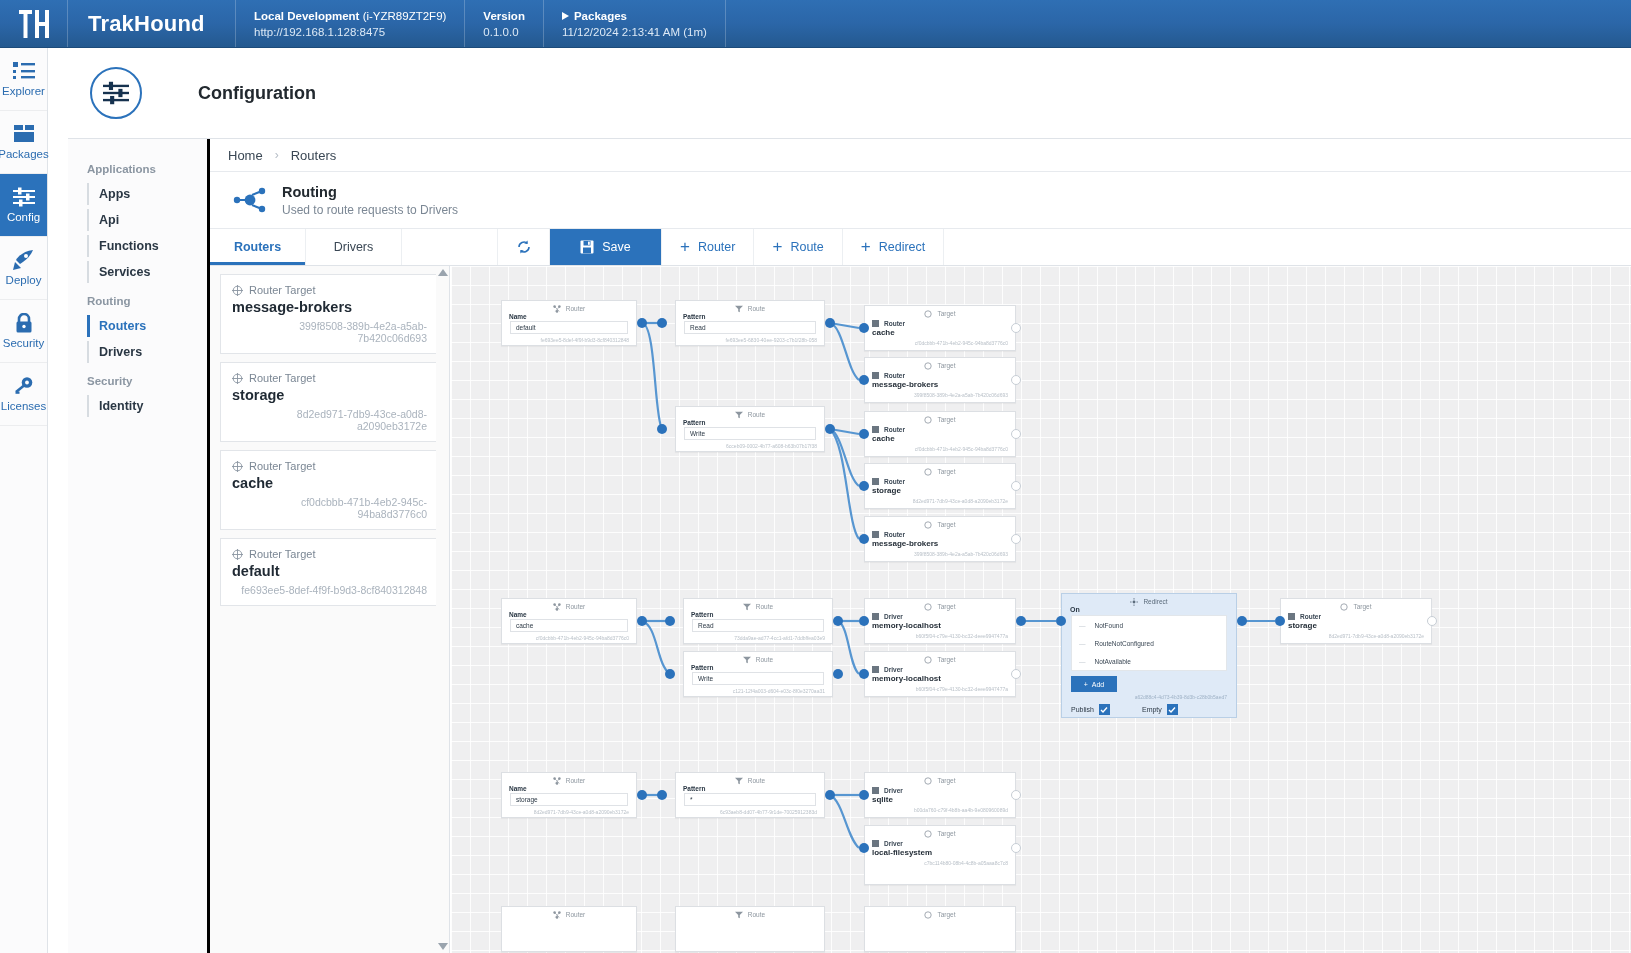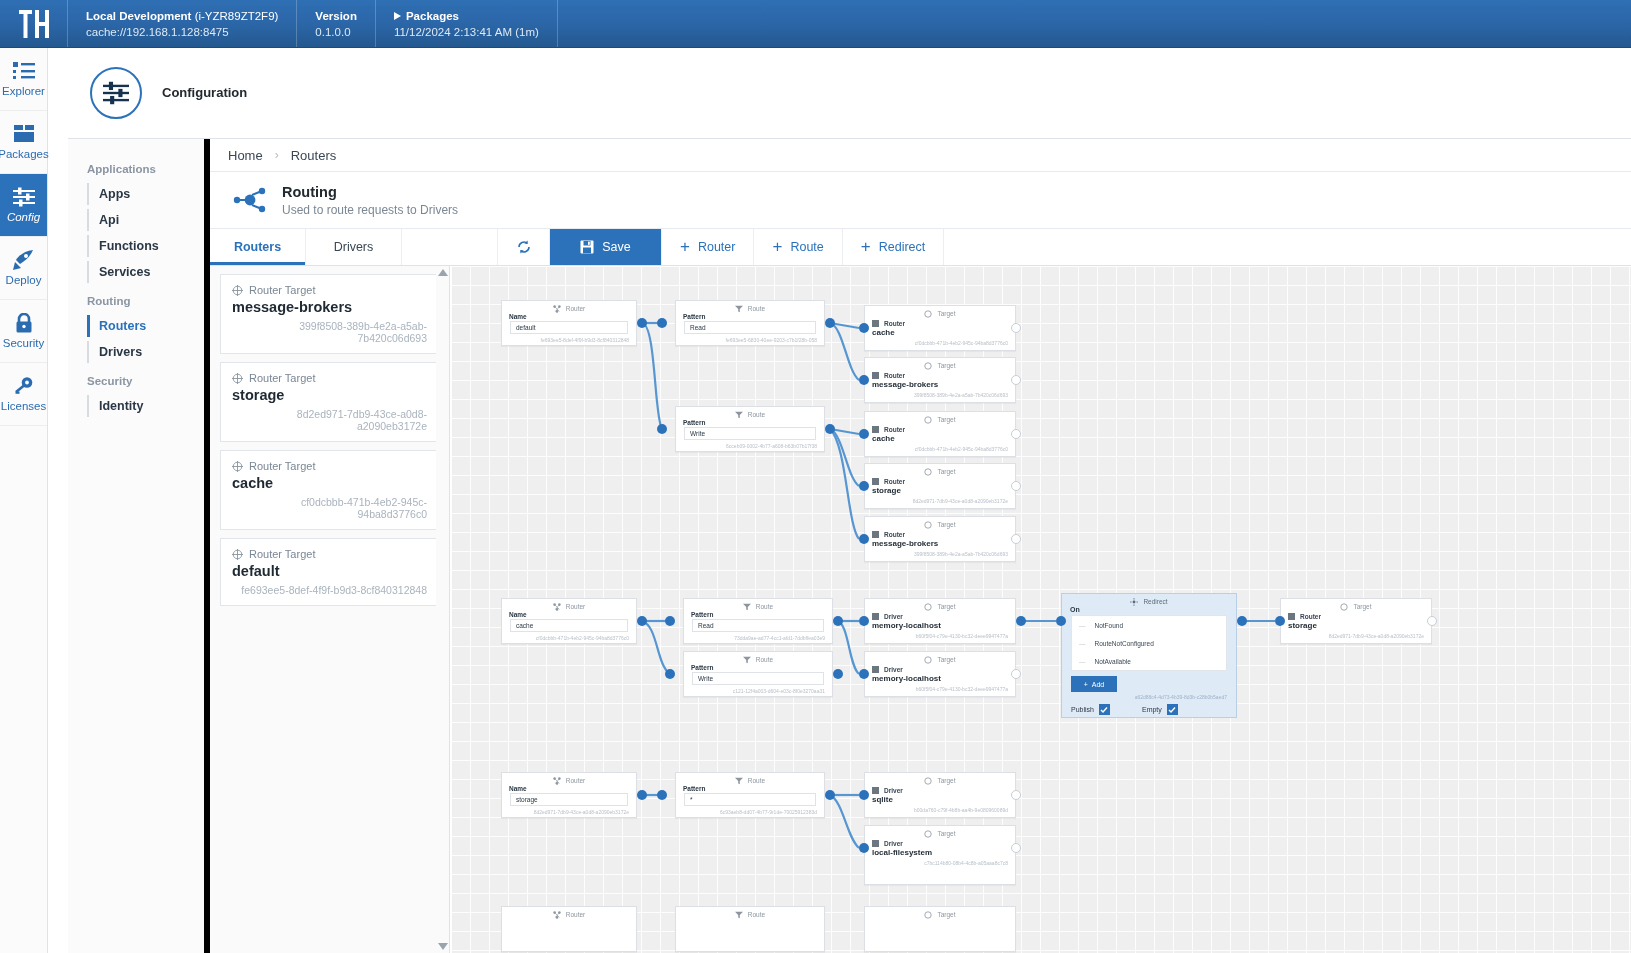--- a/index.html
+++ b/index.html
@@ -46,40 +46,40 @@
     position: absolute; top: 48px; left: 0; width: 48px; height: 905px;
     background: #fbfbfc; border-right: 1px solid #dfe3e8;
   }
   .rail-item {
     height: 63px; display: flex; flex-direction: column; align-items: center;
     justify-content: center; gap: 4px; color: #2b6cb0; cursor: pointer;
     border-bottom: 1px solid #ecedef;
   }
   .rail-item .lbl { font-size: 11.5px; }
   .rail-item.active { background: #2b72bb; color: #fff; }
-  .rail-item.active .lbl { color: #fff; font-style: italic; }
+  .rail-item.active .lbl { color: #fff; }
   .rail-item svg { display:block; }
 
   
   .pagehead {
     position: absolute; top: 48px; left: 68px; width: 1563px; height: 91px;
     background: #fff; border-bottom: 1px solid #dfe3e8;
     display: flex; align-items: center; padding-left: 22px;
   }
   .ph-circle {
     width: 52px; height: 52px; border-radius: 50%; border: 2px solid #2b72bb;
     display: flex; align-items: center; justify-content: center; margin-right: 20px;
   }
-  .ph-title { font-size: 13px; font-weight: bold; color: #22292f; line-height: 24px; }
+  .ph-title { font-size: 18px; font-weight: bold; color: #22292f; line-height: 24px; margin-left: 36px; }
   .ph-sub { font-size: 12.5px; color: #7b8794; line-height: 20px; }
 
   
   .subnav {
     position: absolute; top: 139px; left: 68px; width: 142px; height: 814px;
-    background: #fbfbfc; border-right: 6px solid #000000; padding-top: 14px;
+    background: #fbfbfc; border-right: 3px solid #000000; padding-top: 14px;
   }
   .sn-group { font-size: 11.5px; color: #8b96a2; font-weight: bold;
               padding: 10px 0 6px 19px; }
   .sn-item {
     font-size: 12.5px; color: #2a3744; font-weight: bold;
     padding: 6px 0 6px 31px; cursor: pointer; position: relative;
   }
   .sn-item::before {
     content: ""; position: absolute; left: 19px; top: 2px; bottom: 2px;
     width: 2px; background: #d7dce1;
@@ -217,24 +217,25 @@
 <div class="topbar">
   <div class="tb-logo">
     <svg width="30" height="28" viewBox="0 0 30 28">
       <rect x="0" y="0" width="13" height="4" fill="#fff"></rect>
       <rect x="4.5" y="4" width="4" height="24" fill="#fff"></rect>
       <rect x="16" y="0" width="4" height="28" fill="#fff"></rect>
       <rect x="26" y="0" width="4" height="28" fill="#fff"></rect>
       <rect x="16" y="12" width="14" height="4" fill="#fff"></rect>
     </svg>
   </div>
+  <div class="tb-brand">TrakHound</div>
   <div class="tb-cell">
     <div class="l1"><span>Local Development</span>
       <span class="norm">(i-YZR89ZT2F9)</span></div>
-    <div class="l2">cache://192.168.1.128:8475</div>
+    <div class="l2">http://192.168.1.128:8475</div>
   </div>
   <div class="tb-cell">
     <div class="l1">Version</div>
     <div class="l2">0.1.0.0</div>
   </div>
   <div class="tb-cell">
     <div class="l1"><span class="tri"></span><span>Packages</span></div>
     <div class="l2">11/12/2024 2:13:41 AM (1m)</div>
   </div>
 </div>

